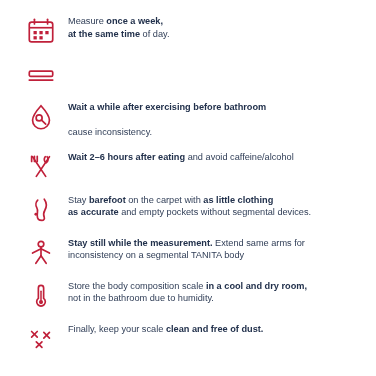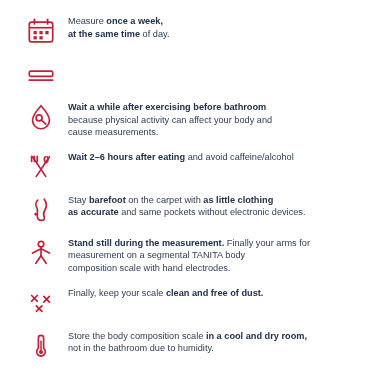--- a/index.html
+++ b/index.html
@@ -87,22 +87,22 @@
   <div class="tip">
     <div class="icon-cell">
       <svg width="30" height="30" viewBox="0 0 32 32" fill="none" stroke="#c0203a" stroke-width="1.8">
         <path d="M16 4 C16 4 7 14 7 19.5 A9 9 0 0 0 25 19.5 C25 14 16 4 16 4 Z"></path>
         <circle cx="14" cy="17" r="3.2"></circle>
         <line x1="16.6" y1="19.4" x2="21" y2="23.6" stroke-linecap="round"></line>
       </svg>
     </div>
     <div class="text-cell">
       <b>Wait a while after exercising before bathroom</b><br>
-      <span>because physical activity can affect your body and</span><br>
-      <span>cause measurements.</span>
+      <br>
+      <span>cause inconsistency.</span>
     </div>
   </div>
 
   <div class="tip">
     <div class="icon-cell">
       <svg width="30" height="30" viewBox="0 0 32 32" fill="none" stroke="#c0203a" stroke-width="1.8" stroke-linecap="round">
         <line x1="7" y1="5" x2="21" y2="26"></line>
         <line x1="25" y1="5" x2="11" y2="26"></line>
         <path d="M6 4.5 L6 10 M9 4.5 L9 10 M12 4.5 L12 10"></path>
         <path d="M20.5 5 C19 7 19 10 21.5 11.5 C24 10 24 7 22.5 5"></path>
@@ -115,65 +115,64 @@
 
   <div class="tip">
     <div class="icon-cell">
       <svg width="30" height="30" viewBox="0 0 32 32" fill="none" stroke="#c0203a" stroke-width="1.8" stroke-linecap="round">
         <path d="M19.5 4.5 C22 8 22 13 20 16.5 C18.5 19 18.5 21.5 19.5 24 C20 25.5 19 27 17 27 C14 27 12 25 12 22 C12 18 13 16 11.5 13.5 C10 11 10.5 7.5 12.5 5.5"></path>
         <circle cx="10.5" cy="20.5" r="1.5" fill="#c0203a" stroke="none"></circle>
       </svg>
     </div>
     <div class="text-cell">
       <span>Stay </span><b>barefoot</b><span> on the carpet with </span><b>as little clothing</b><br>
-      <b>as accurate</b><span> and same pockets without electronic devices.</span>
+      <b>as accurate</b><span> and empty pockets without segmental devices.</span>
     </div>
   </div>
 
   <div class="tip">
     <div class="icon-cell">
       <svg width="30" height="30" viewBox="0 0 32 32" fill="none" stroke="#c0203a" stroke-width="1.8" stroke-linecap="round">
         <circle cx="16" cy="6.5" r="3"></circle>
         <line x1="16" y1="9.5" x2="16" y2="19"></line>
         <line x1="16" y1="11.5" x2="7" y2="16"></line>
         <line x1="16" y1="11.5" x2="25" y2="16"></line>
         <line x1="16" y1="19" x2="10.5" y2="27"></line>
         <line x1="16" y1="19" x2="21.5" y2="27"></line>
       </svg>
     </div>
     <div class="text-cell">
-      <b>Stand still during the measurement.</b><span> Finally your arms for</span><br>
-      <span>measurement on a segmental TANITA body</span><br>
-      <span>composition scale with hand electrodes.</span>
+      <b>Stay still while the measurement.</b><span> Extend same arms for</span><br>
+      <span>inconsistency on a segmental TANITA body</span><br>
+    </div>
+  </div>
+
+  <div class="tip">
+    <div class="icon-cell">
+      <svg width="30" height="30" viewBox="0 0 32 32" fill="none" stroke="#c0203a" stroke-width="1.8" stroke-linecap="round">
+        <path d="M13.2 18.5 V7.5 a2.8 2.8 0 0 1 5.6 0 V18.5 a4.6 4.6 0 1 1 -5.6 0 Z"></path>
+        <circle cx="16" cy="22.5" r="2.2" fill="#c0203a" stroke="none"></circle>
+        <line x1="16" y1="11" x2="16" y2="20.5" stroke-width="1.6"></line>
+      </svg>
+    </div>
+    <div class="text-cell">
+      <span>Store the body composition scale </span><b>in a cool and dry room,</b><br>
+      <span>not in the bathroom due to humidity.</span>
     </div>
   </div>
 
   <div class="tip">
     <div class="icon-cell">
       <svg width="30" height="30" viewBox="0 0 32 32" fill="none" stroke="#c0203a" stroke-width="1.8" stroke-linecap="round">
         <line x1="6" y1="8" x2="12" y2="14"></line>
         <line x1="12" y1="8" x2="6" y2="14"></line>
         <line x1="19" y1="9" x2="25" y2="15"></line>
         <line x1="25" y1="9" x2="19" y2="15"></line>
         <line x1="11" y1="19" x2="17" y2="25"></line>
         <line x1="17" y1="19" x2="11" y2="25"></line>
       </svg>
     </div>
     <div class="text-cell">
       <span>Finally, keep your scale </span><b>clean and free of dust.</b>
     </div>
   </div>
 
-  <div class="tip">
-    <div class="icon-cell">
-      <svg width="30" height="30" viewBox="0 0 32 32" fill="none" stroke="#c0203a" stroke-width="1.8" stroke-linecap="round">
-        <path d="M13.2 18.5 V7.5 a2.8 2.8 0 0 1 5.6 0 V18.5 a4.6 4.6 0 1 1 -5.6 0 Z"></path>
-        <circle cx="16" cy="22.5" r="2.2" fill="#c0203a" stroke="none"></circle>
-        <line x1="16" y1="11" x2="16" y2="20.5" stroke-width="1.6"></line>
-      </svg>
-    </div>
-    <div class="text-cell">
-      <span>Store the body composition scale </span><b>in a cool and dry room,</b><br>
-      <span>not in the bathroom due to humidity.</span>
-    </div>
-  </div>
-
 </div>
 
 </body></html>

